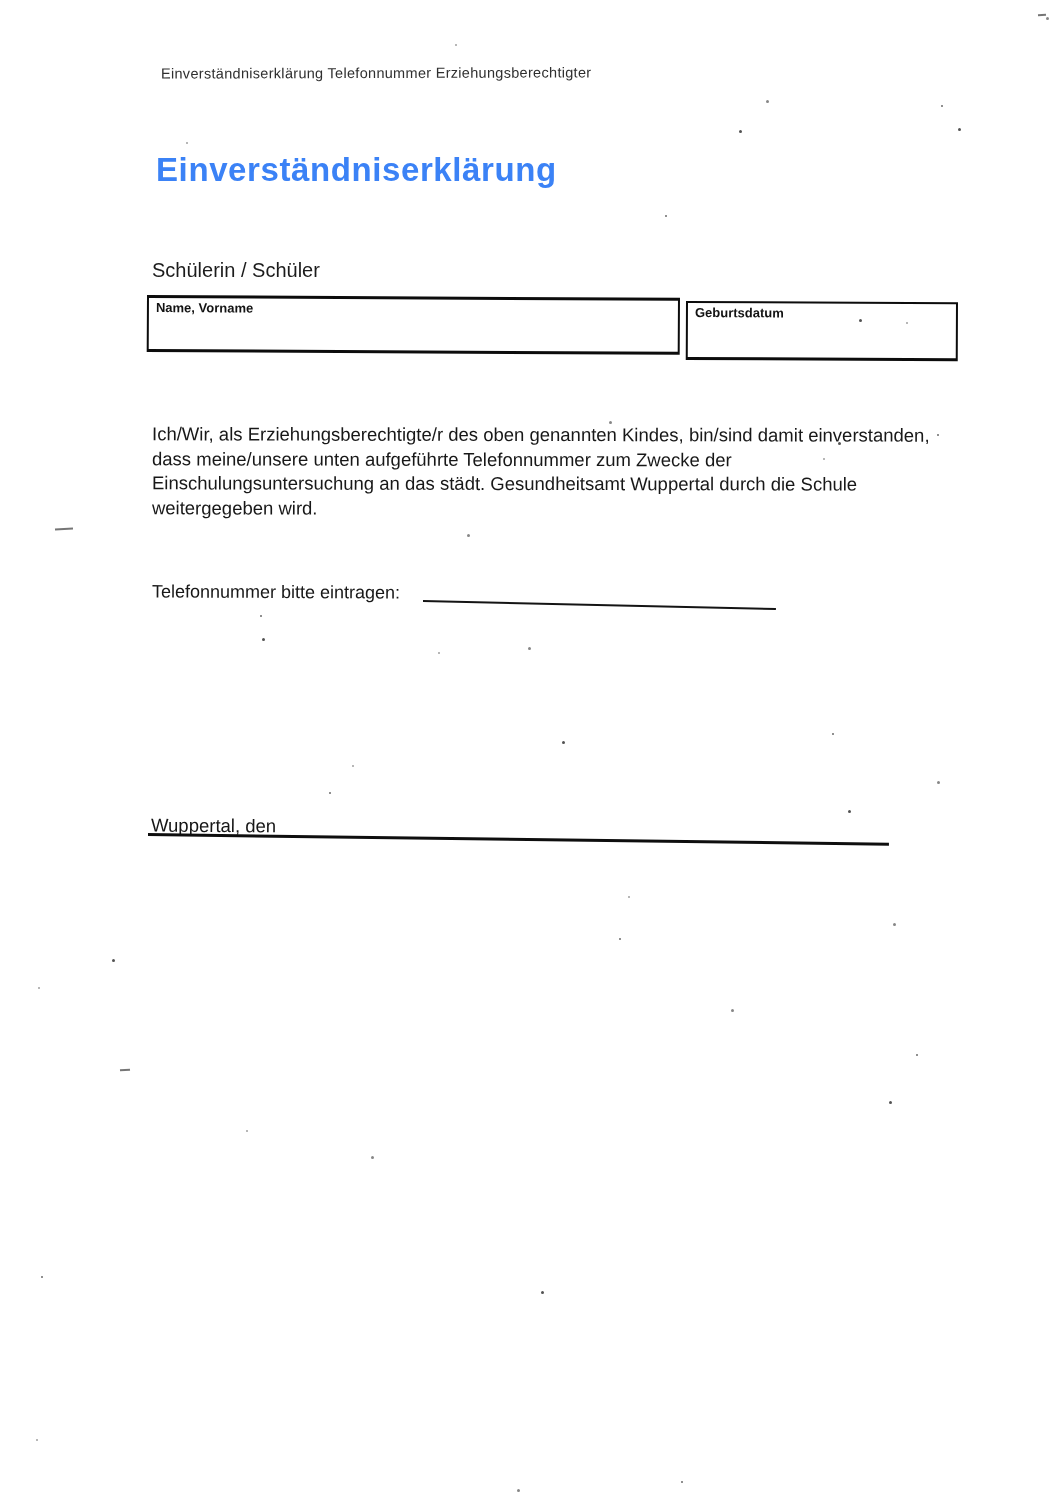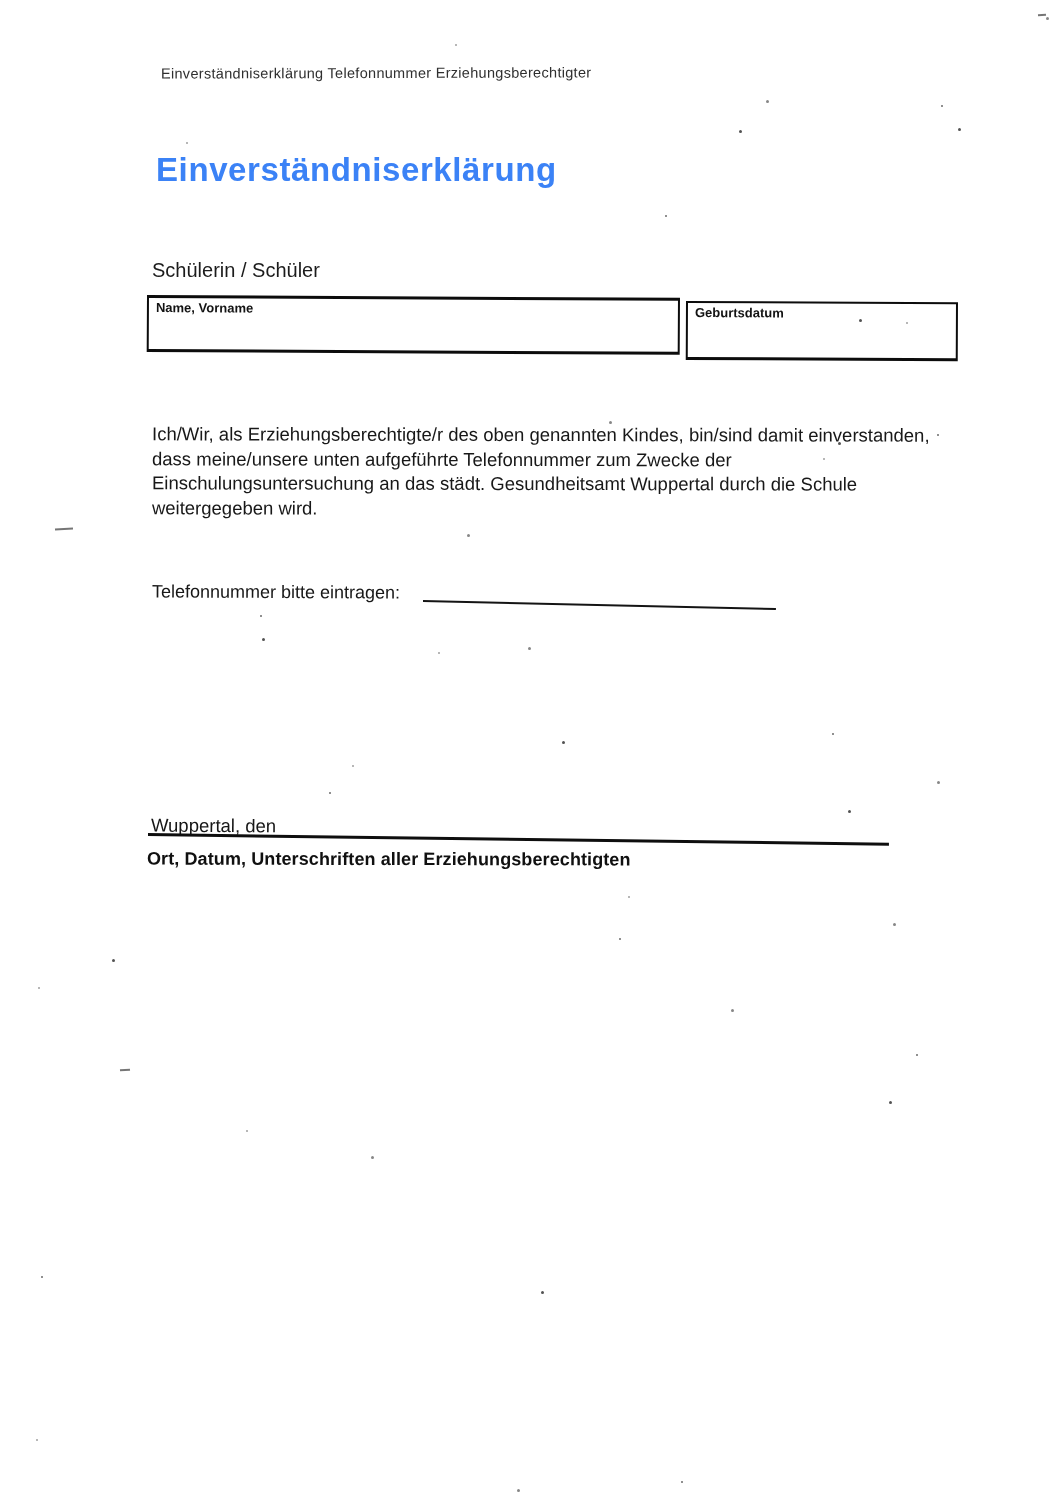--- a/index.html
+++ b/index.html
@@ -171,21 +171,20 @@
   <p class="consent">Ich/Wir, als Erziehungsberechtigte/r des oben genannten Kindes, bin/sind damit einverstanden, dass meine/unsere unten aufgeführte Telefonnummer zum Zwecke der Einschulungsuntersuchung an das städt. Gesundheitsamt Wuppertal durch die Schule weitergegeben wird.</p>
 
   <div class="phone-label">Telefonnummer bitte eintragen:</div>
 
   <div class="phone-line"></div>
 
   <div class="place-date">Wuppertal, den</div>
 
   <div class="sign-line"></div>
 
-  <div class="sign-caption">Ort, Datum, Unterschriften aller Erziehungsberechtigten</div>
 
 <div class="speck" style="left: 455px; top: 44px; width: 2px; height: 2px; opacity: 0.45;"></div>
     <div class="speck" style="left: 766px; top: 100px; width: 3px; height: 3px; opacity: 0.57;"></div>
     <div class="speck" style="left: 941px; top: 105px; width: 2px; height: 2px; opacity: 0.69;"></div>
     <div class="speck" style="left: 739px; top: 130px; width: 3px; height: 3px; opacity: 0.81;"></div>
     <div class="speck" style="left: 186px; top: 142px; width: 2px; height: 2px; opacity: 0.45;"></div>
     <div class="speck" style="left: 1046px; top: 17px; width: 3px; height: 3px; opacity: 0.57;"></div>
     <div class="speck" style="left: 665px; top: 215px; width: 2px; height: 2px; opacity: 0.69;"></div>
     <div class="speck" style="left: 859px; top: 319px; width: 3px; height: 3px; opacity: 0.81;"></div>
     <div class="speck" style="left: 906px; top: 322px; width: 2px; height: 2px; opacity: 0.45;"></div>

